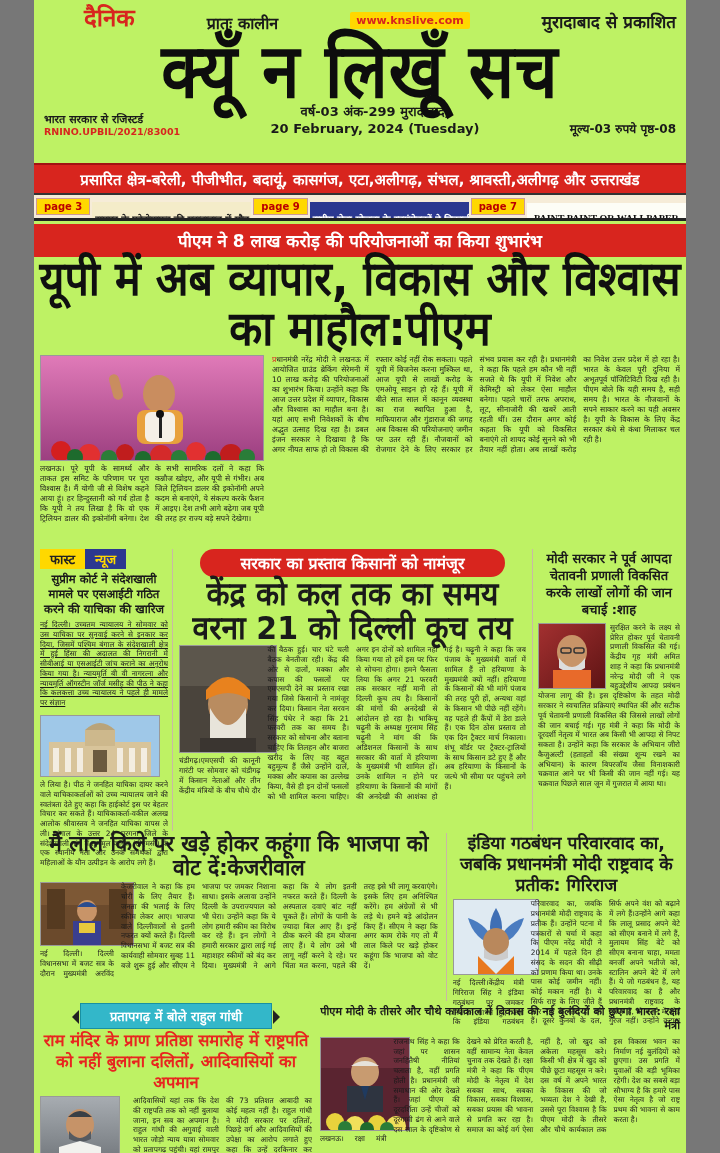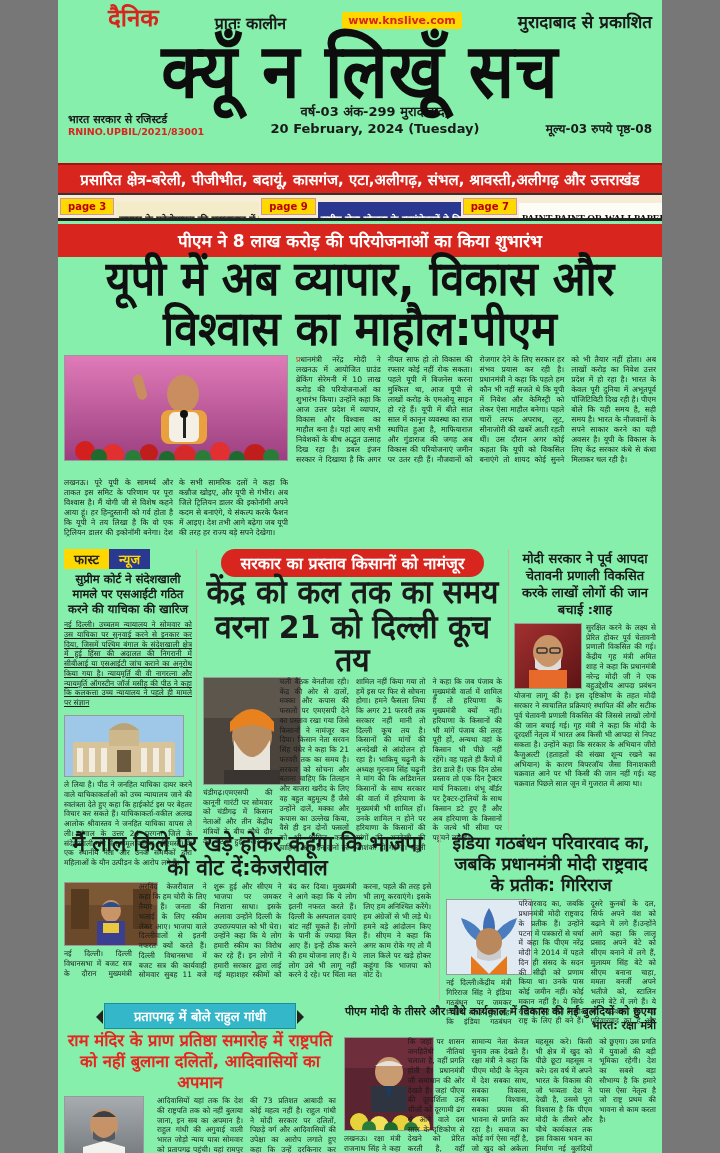--- a/index.html
+++ b/index.html
@@ -1,16 +1,16 @@
 <!DOCTYPE html>
 <html lang="hi"><head>
 <meta charset="utf-8">
 <style>
   html,body{margin:0;padding:0;background:#777;}
-  .page{position:relative;width:604px;height:1153px;margin:0 auto;background:#86efac;
+  .page{position:relative;width:652px;height:1153px;margin:0 auto;background:#bef264;
         font-family:"DejaVu Sans",sans-serif;color:#1a1a1a;overflow:hidden;}
   
   .masthead{position:relative;height:163px;padding:6px 10px 0;box-sizing:border-box;}
   .mast-top{display:flex;align-items:flex-start;justify-content:space-between;height:30px;}
   .daily{color:#d8251e;font-weight:bold;font-size:24px;line-height:1;margin-left:40px;}
   .morning{font-weight:bold;font-size:16px;margin-top:6px;}
   .site-chip{background:#ffd800;color:#d8251e;font-weight:bold;font-size:11px;
              padding:2px 6px;border-radius:2px;margin-top:6px;}
   .pub-from{font-weight:bold;font-size:17px;margin-top:4px;}
   .mast-title{margin:0;text-align:center;font-size:67px;line-height:1.05;font-weight:bold;
@@ -35,21 +35,21 @@
   .t-white{background:#fdfdf6;color:#111;font-family:"Liberation Serif",serif;}
   .kicker{background:#d8251e;color:#fff;font-weight:bold;font-size:17px;text-align:center;
           padding:5px 0;margin-top:3px;}
   .main-headline{margin:2px 4px 4px;text-align:center;font-size:43px;line-height:1.05;
                  font-weight:bold;color:#101010;transform:scaleY(1.1);}
   
   .lead{display:flex;gap:8px;padding:2px 6px;height:196px;box-sizing:border-box;}
   .lead-left{width:224px;flex:none;}
   .photo{display:block;border:1px solid #999;}
   .lead-caption{font-size:7.6px;line-height:1.3;text-align:justify;column-count:2;column-gap:6px;
-                margin-top:17px;height:82px;overflow:hidden;}
+                margin-top:3px;height:82px;overflow:hidden;}
   .lead-body{flex:1;font-size:7.6px;line-height:1.32;text-align:justify;column-count:4;
              column-gap:7px;height:188px;overflow:hidden;}
   .lead-body::first-letter{color:#d8251e;}
   
   .mid{display:flex;gap:6px;padding:0 6px;height:282px;box-sizing:border-box;}
   .fastnews{width:128px;flex:none;border-right:1px solid #c9b9a4;padding-right:4px;}
   .fn-tabs{display:flex;margin-bottom:3px;}
   .fn-tab1{background:#ffd800;color:#222;font-weight:bold;font-size:13px;padding:1px 10px;}
   .fn-tab2{background:#2b3890;color:#ffd800;font-weight:bold;font-size:13px;padding:1px 10px;}
   .fn-head{font-size:11.5px;font-weight:bold;text-align:center;line-height:1.3;margin:3px 0;}

